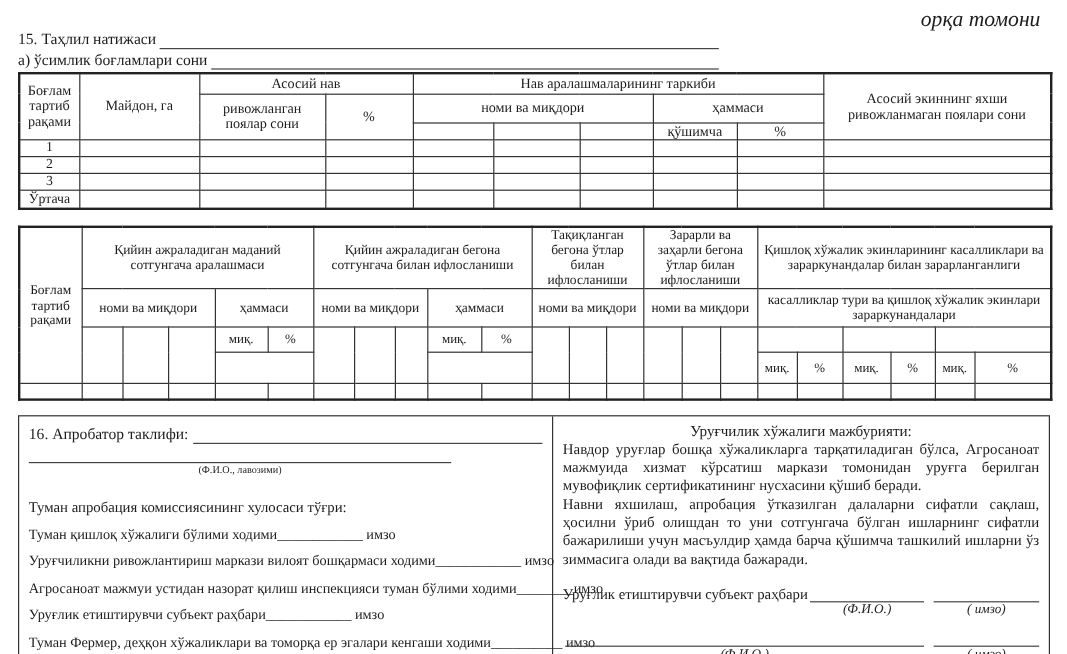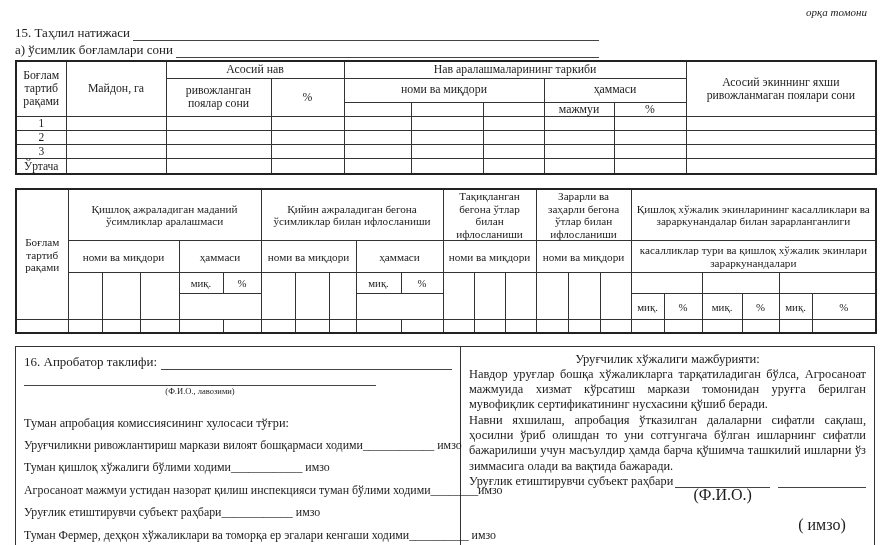--- a/index.html
+++ b/index.html
@@ -5,21 +5,21 @@
   * { box-sizing: border-box; }
   html,body { margin:0; padding:0; }
   body {
     width:889px; height:545px; background:#ffffff; color:#1c1c1c;
     font-family:"Liberation Serif", serif; font-size:13px;
     overflow:hidden;
   }
   .page { width:889px; height:545px; padding:6px 14px 4px 15px; position:relative; }
 
   
-  .corner { text-align:right; font-style:italic; font-size:11px; padding-right:8px; height:18px; }
+  .corner { text-align:right; font-style:italic; font-size:18px; padding-right:8px; height:18px; }
 
   
   .hline { display:flex; align-items:flex-end; width:584px; height:17px; }
   .hline .lbl { white-space:nowrap; }
   .hline .fill { flex:1 1 auto; border-bottom:1px solid #444; height:13px; margin-left:3px; }
 
   
   table { border-collapse:collapse; table-layout:fixed; width:860px; }
   td {
     border:1px solid #333; text-align:center; vertical-align:middle;
@@ -47,23 +47,23 @@
   .concl { margin-top:16px; line-height:22px; white-space:nowrap; font-size:12.3px; }
   .sigblock div { line-height:22.5px; white-space:nowrap; font-size:11.9px; }
 
   .rtitle { text-align:center; font-size:12.6px; line-height:15px; }
   .rpara { text-align:justify; font-size:12.4px; line-height:15.3px; }
 
   .sigrow { display:flex; align-items:flex-start; margin-top:10px; }
   .sigrow .siglabel { white-space:nowrap; font-size:12.3px; line-height:15px; }
   .sigcol { display:flex; flex-direction:column; }
   .sigcol .blank { border-bottom:1px solid #444; height:14px; }
-  .sigcol .cap { text-align:center; font-size:16px; line-height:13px; }
+  .sigcol .cap { text-align:center; font-size:11px; line-height:13px;font-style:italic; }
   .sigcol.c1 { flex:1 1 auto; margin-left:2px; }
-  .sigcol.c2 { width:88px; margin-left:8px;gap:30px; }
+  .sigcol.c2 { width:88px; margin-left:8px; }
 </style>
 </head>
 <body>
 
 <div class="page">
 
   <div class="corner">орқа томони</div>
 
   <div class="hline">
     <span class="lbl">15. Таҳлил натижаси</span>
@@ -98,21 +98,21 @@
     <tr style="height:24px">
       <td class="h" rowspan="2">ривожланган поялар сони</td>
       <td class="h" rowspan="2">%</td>
       <td class="h" colspan="3">номи ва миқдори</td>
       <td class="h" colspan="2">ҳаммаси</td>
     </tr>
     <tr style="height:14px">
       <td></td>
       <td></td>
       <td></td>
-      <td class="h">мажмуи</td>
+      <td class="h">қўшимча</td>
       <td class="h">%</td>
     </tr>
     <tr style="height:14px">
       <td>1</td>
       <td></td>
           <td></td>
       <td></td>
           <td></td>
       <td></td>
           <td></td>
@@ -181,22 +181,22 @@
       <col style="width:33px">
         <col style="width:38px">
         <col style="width:40px">
         <col style="width:37px">
         <col style="width:33px">
         <col style="width:64px">
     </colgroup>
     <tbody>
         <tr style="height:49px">
       <td class="h" rowspan="4">Боғлам тартиб рақами</td>
-      <td class="h" colspan="5">Қишлоқ ажраладиган маданий ўсимликлар аралашмаси</td>
-      <td class="h" colspan="5">Қийин ажраладиган бегона ўсимликлар билан ифлосланиши</td>
+      <td class="h" colspan="5">Қийин ажраладиган маданий сотгунгача аралашмаси</td>
+      <td class="h" colspan="5">Қийин ажраладиган бегона сотгунгача билан ифлосланиши</td>
       <td class="h" colspan="3">Тақиқланган бегона ўтлар билан ифлосланиши</td>
       <td class="h" colspan="3">Зарарли ва заҳарли бегона ўтлар билан ифлосланиши</td>
       <td class="h" colspan="6">Қишлоқ хўжалик экинларининг касалликлари ва зараркунандалар билан зарарланганлиги</td>
     </tr>
     <tr style="height:32px">
       <td class="h" colspan="3">номи ва миқдори</td>
       <td class="h" colspan="2">ҳаммаси</td>
       <td class="h" colspan="3">номи ва миқдори</td>
       <td class="h" colspan="2">ҳаммаси</td>
       <td class="h" colspan="3">номи ва миқдори</td>
@@ -267,36 +267,36 @@
       <div class="l16">
         <span class="lbl">16. Апробатор таклифи:</span>
         <span class="fill"></span>
       </div>
       <div class="fioline"></div>
       <div class="fiocap">(Ф.И.О., лавозими)</div>
 
       <div class="concl">Туман апробация комиссиясининг хулосаси тўғри:</div>
 
       <div class="sigblock">
+        <div>Туман қишлоқ хўжалиги бўлими ходими____________ имзо</div>
         <div>Уруғчиликни ривожлантириш маркази вилоят бошқармаси ходими____________ имзо</div>
-        <div>Туман қишлоқ хўжалиги бўлими ходими____________ имзо</div>
         <div>Агросаноат мажмуи устидан назорат қилиш инспекцияси туман бўлими ходими________имзо</div>
         <div>Уруғлик етиштирувчи субъект раҳбари____________ имзо</div>
         <div>Туман Фермер, деҳқон хўжаликлари ва томорқа ер эгалари кенгаши ходими__________ имзо</div>
 
       </div>
 
     </div>
 
     <div class="bpanel right">
       <div class="rtitle">Уруғчилик хўжалиги мажбурияти:</div>
       <div class="rpara">Навдор уруғлар бошқа хўжаликларга тарқатиладиган бўлса, Агросаноат мажмуида хизмат кўрсатиш маркази томонидан уруғга берилган мувофиқлик сертификатининг нусхасини қўшиб беради.</div>
       <div class="rpara">Навни яхшилаш, апробация ўтказилган далаларни сифатли сақлаш, ҳосилни ўриб олишдан то уни сотгунгача бўлган ишларнинг сифатли бажарилиши учун масъулдир ҳамда барча қўшимча ташкилий ишларни ўз зиммасига олади ва вақтида бажаради.</div>
 
-      <div class="sigrow" style="margin-top:0">
+      <div class="sigrow" style="margin-top:14px">
         <span class="siglabel">Уруғлик етиштирувчи субъект раҳбари</span>
         <span class="sigcol c1">
           <span class="blank"></span>
           <span class="cap">(Ф.И.О.)</span>
         </span>
         <span class="sigcol c2">
           <span class="blank"></span>
           <span class="cap">( имзо)</span>
         </span>
       </div>

